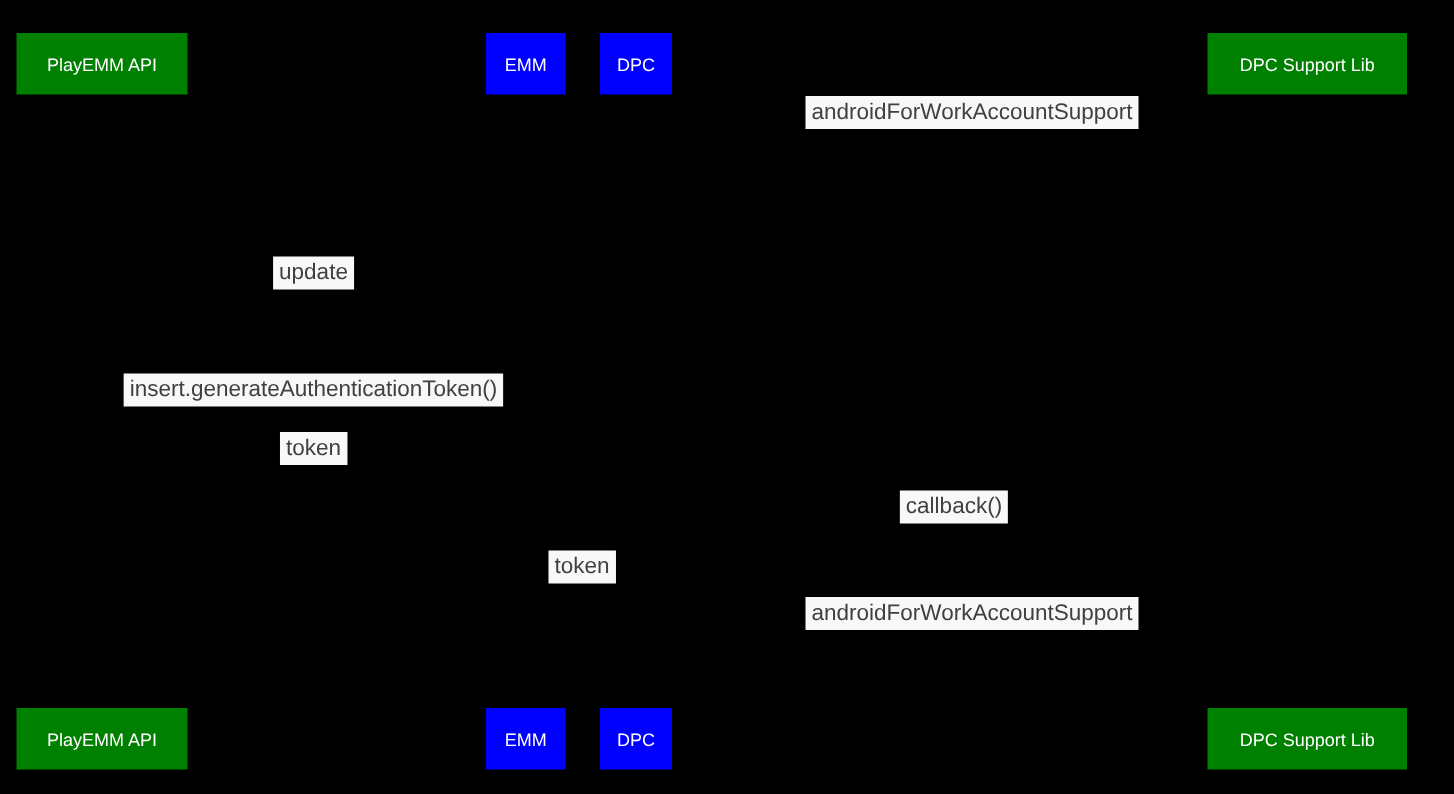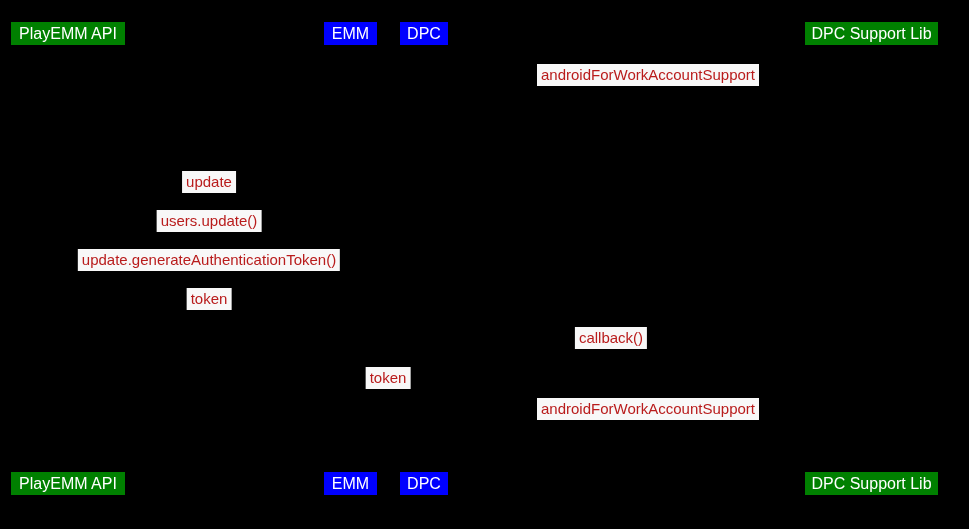--- a/index.html
+++ b/index.html
@@ -6,35 +6,35 @@
   #canvas {
     position: relative;
     width: 969px;
     height: 529px;
     background: #000;
     overflow: hidden;
     font-family: "Liberation Sans", sans-serif;
   }
   .actor {
     position: absolute;
-    height: 23px;
+    height: 41px;
     display: flex;
     align-items: center;
     justify-content: center;
     color: #fff;
-    font-size: 16px;
+    font-size: 12px;
     white-space: nowrap;
   }
   .actor.row-top { top: 22px; }
   .actor.row-bottom { top: 472px; }
   .msg {
     position: absolute;
     transform: translateX(-50%);
     background: #f8f8f8;
-    color: #b91c1c;
+    color: #404040;
     font-size: 15px;
     line-height: 19.5px;
     padding: 1px 4px;
     text-align: right;
     white-space: nowrap;
     width: max-content;
   }
   .msg div { white-space: nowrap; }
 </style>
 </head>
@@ -47,27 +47,26 @@
   <div class="actor row-top" style="left: 400px; width: 48px; background: rgb(0, 0, 255);">DPC</div>
   <div class="actor row-top" style="left: 805px; width: 133px; background: rgb(0, 128, 0);">DPC Support Lib</div>
 
   <div class="msg" style="left:648px;top:64px">
     <div>androidForWorkAccountSupport</div>
   </div>
 
 
   <div class="msg" style="left:209px;top:171px">update</div>
 
-  <div class="msg" style="left:209px;top:210px">users.update()</div>
 
-  <div class="msg" style="left:209px;top:249px">update.generateAuthenticationToken()</div>
+  <div class="msg" style="left:209px;top:249px">insert.generateAuthenticationToken()</div>
 
   <div class="msg" style="left:209px;top:288px">token</div>
 
-  <div class="msg" style="left:611px;top:327px">callback()</div>
+  <div class="msg" style="left:636px;top:327px">callback()</div>
 
   <div class="msg" style="left:388px;top:367px">token</div>
 
   <div class="msg" style="left:648px;top:398px">
     <div>androidForWorkAccountSupport</div>
   </div>
 
   <div class="actor row-bottom" style="left: 11px; width: 114px; background: rgb(0, 128, 0);">PlayEMM API</div>
   <div class="actor row-bottom" style="left: 324px; width: 53px; background: rgb(0, 0, 255);">EMM</div>
   <div class="actor row-bottom" style="left: 400px; width: 48px; background: rgb(0, 0, 255);">DPC</div>

